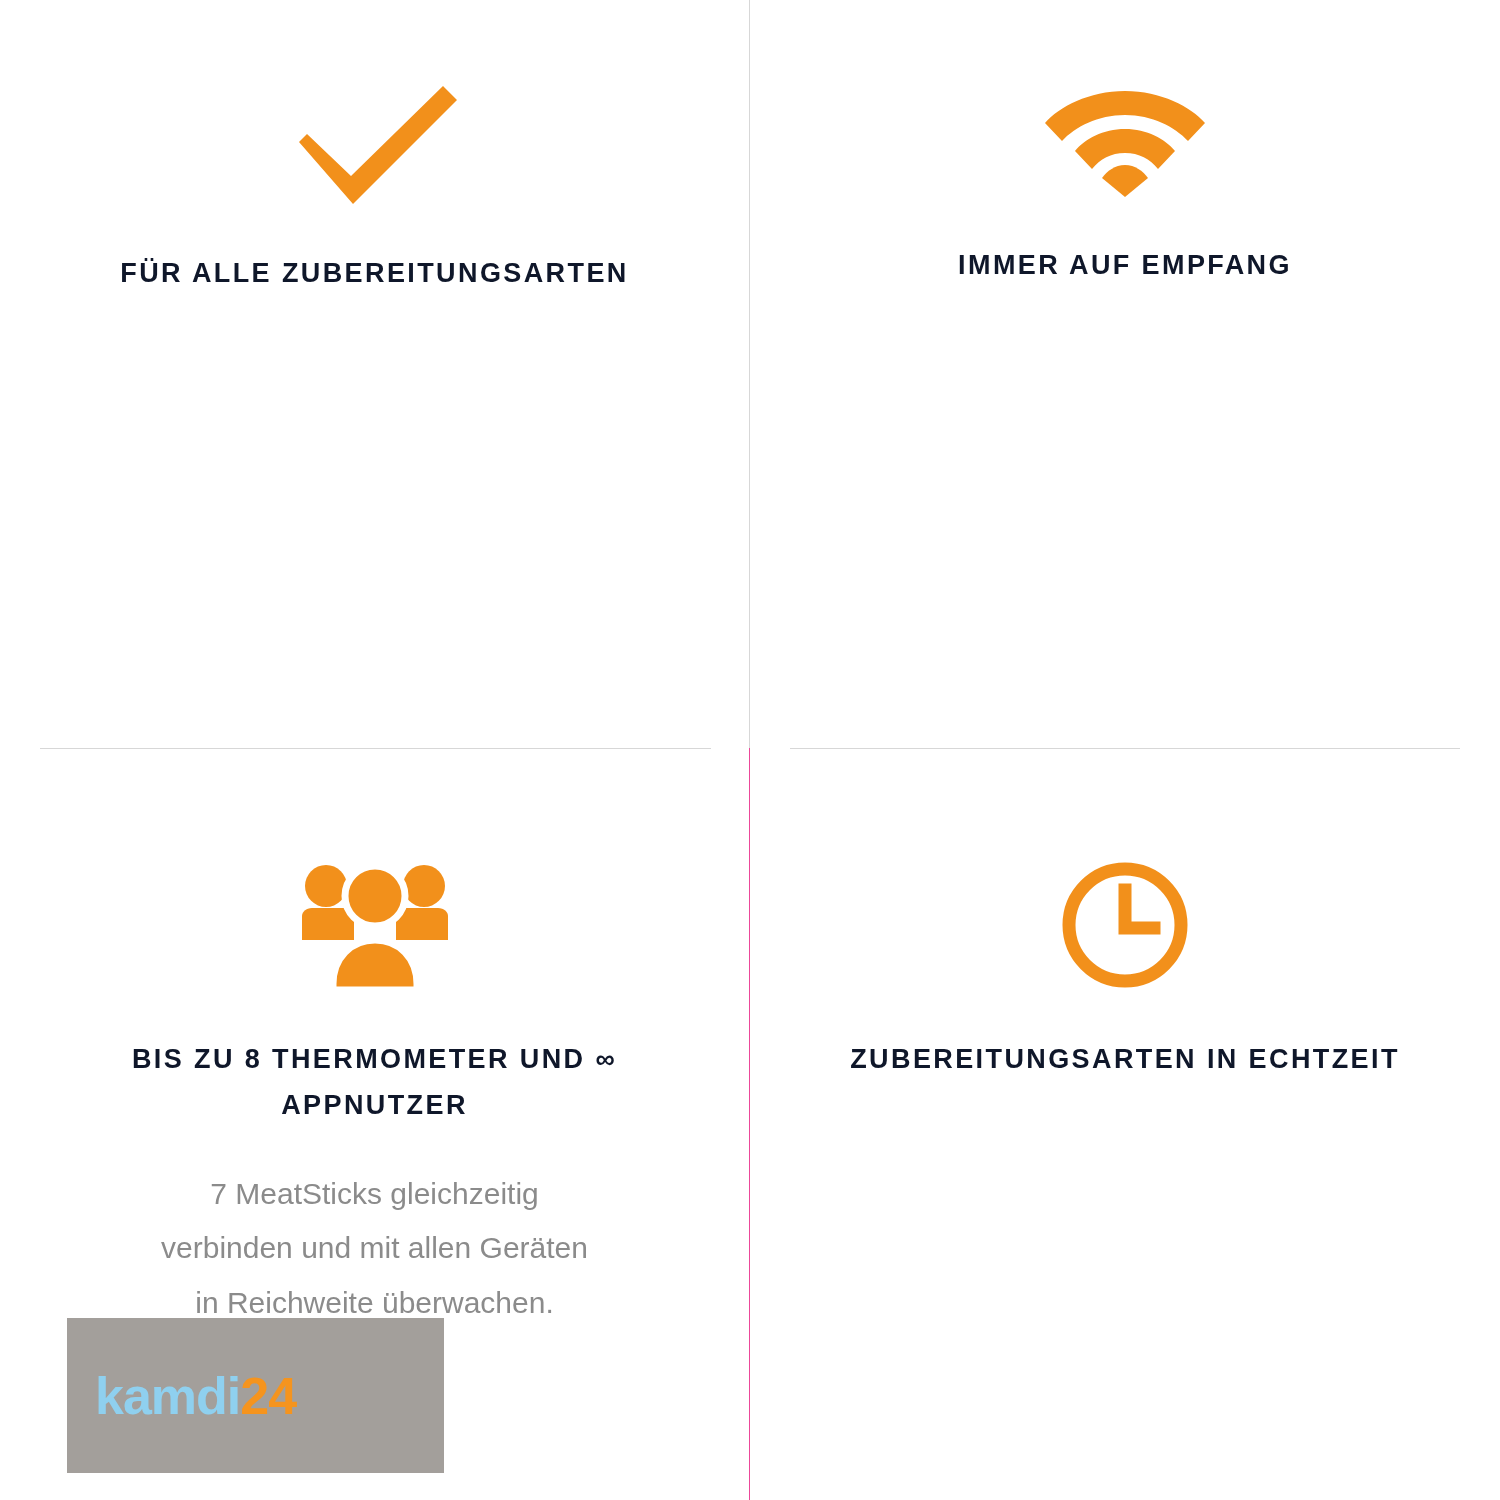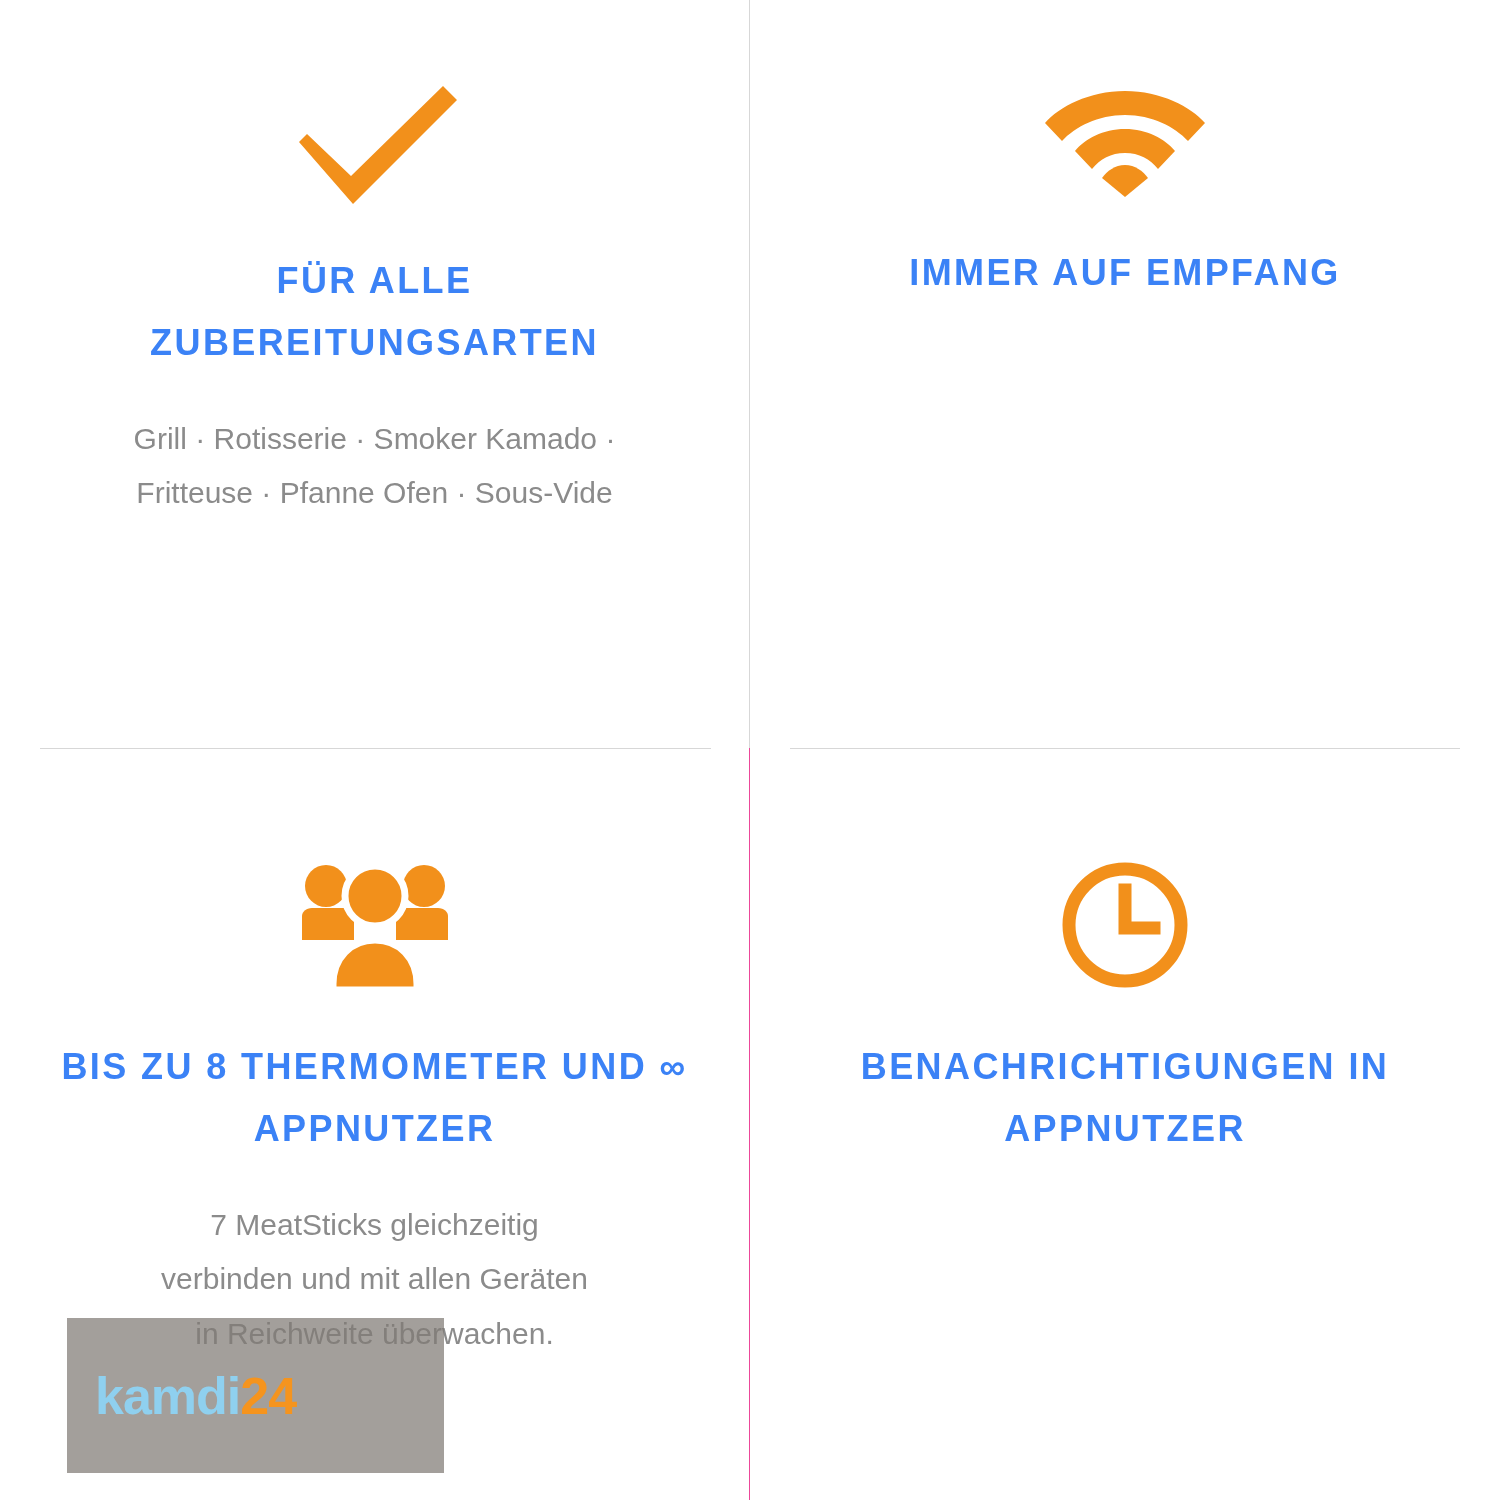--- a/index.html
+++ b/index.html
@@ -52,24 +52,24 @@
     align-items: center;
     justify-content: center;
   }
 
   .cell.tl .icon-wrap { margin-top: 30px; }
   .cell.tr .icon-wrap { margin-top: 22px; }
   .cell.bl .icon-wrap { margin-top: 62px; }
   .cell.br .icon-wrap { margin-top: 62px; }
 
   .title {
-    font-size: 36px;
+    font-size: 27px;
     font-weight: bold;
     letter-spacing: 2.4px;
-    color: #3b82f6;
+    color: #0f172a;
     line-height: 1.72;
     max-width: 640px;
   }
 
   .cell.tl .title { margin-top: -10px; }
   .cell.tr .title { margin-top: -10px; }
   .cell.bl .title { margin-top: -4px; }
   .cell.br .title { margin-top: -4px; }
 
   .desc {
@@ -115,21 +115,20 @@
 
 <div id="grid">
 
   <div class="cell tl">
     <div class="icon-wrap">
       <svg width="180" height="130" viewBox="0 0 180 130" aria-hidden="true">
         <path d="M14 62 L22 54 L66 96 L158 6 L172 20 L68 124 Z" fill="#F2901B"></path>
       </svg>
     </div>
     <div class="title">FÜR ALLE ZUBEREITUNGSARTEN</div>
-    <div class="desc">Grill · Rotisserie · Smoker Kamado · Fritteuse · Pfanne Ofen · Sous-Vide</div>
   </div>
 
   <div class="cell tr">
     <div class="icon-wrap">
       <svg width="160" height="120" viewBox="0 0 160 120" aria-hidden="true">
         <path d="M80 14 C44 14 14 30 0 46 L17 64 C30 50 53 38 80 38 C107 38 130 50 143 64 L160 46 C146 30 116 14 80 14 Z" fill="#F2901B"></path>
         <path d="M80 52 C58 52 40 62 30 74 L47 92 C55 82 66 76 80 76 C94 76 105 82 113 92 L130 74 C120 62 102 52 80 52 Z" fill="#F2901B"></path>
         <path d="M80 88 C70 88 62 94 57 101 L80 120 L103 101 C98 94 90 88 80 88 Z" fill="#F2901B"></path>
       </svg>
     </div>
@@ -151,21 +150,21 @@
     <div class="desc">7 MeatSticks gleichzeitig verbinden und mit allen Geräten in Reichweite überwachen.</div>
   </div>
 
   <div class="cell br">
     <div class="icon-wrap">
       <svg width="130" height="130" viewBox="0 0 130 130" aria-hidden="true">
         <circle cx="65" cy="65" r="56" fill="none" stroke="#F2901B" stroke-width="13"></circle>
         <path d="M65 30 L65 68 L94 68" fill="none" stroke="#F2901B" stroke-width="13" stroke-linecap="square" stroke-linejoin="miter"></path>
       </svg>
     </div>
-    <div class="title">BENACHRICHTIGUNGEN IN APPNUTZER</div>
+    <div class="title">ZUBEREITUNGSARTEN IN ECHTZEIT</div>
   </div>
 
   <div id="watermark">
     <div class="wm-text">
       <span class="wm-a">kamdi</span><span class="wm-b">24</span>
     </div>
   </div>
 
 </div>
 

